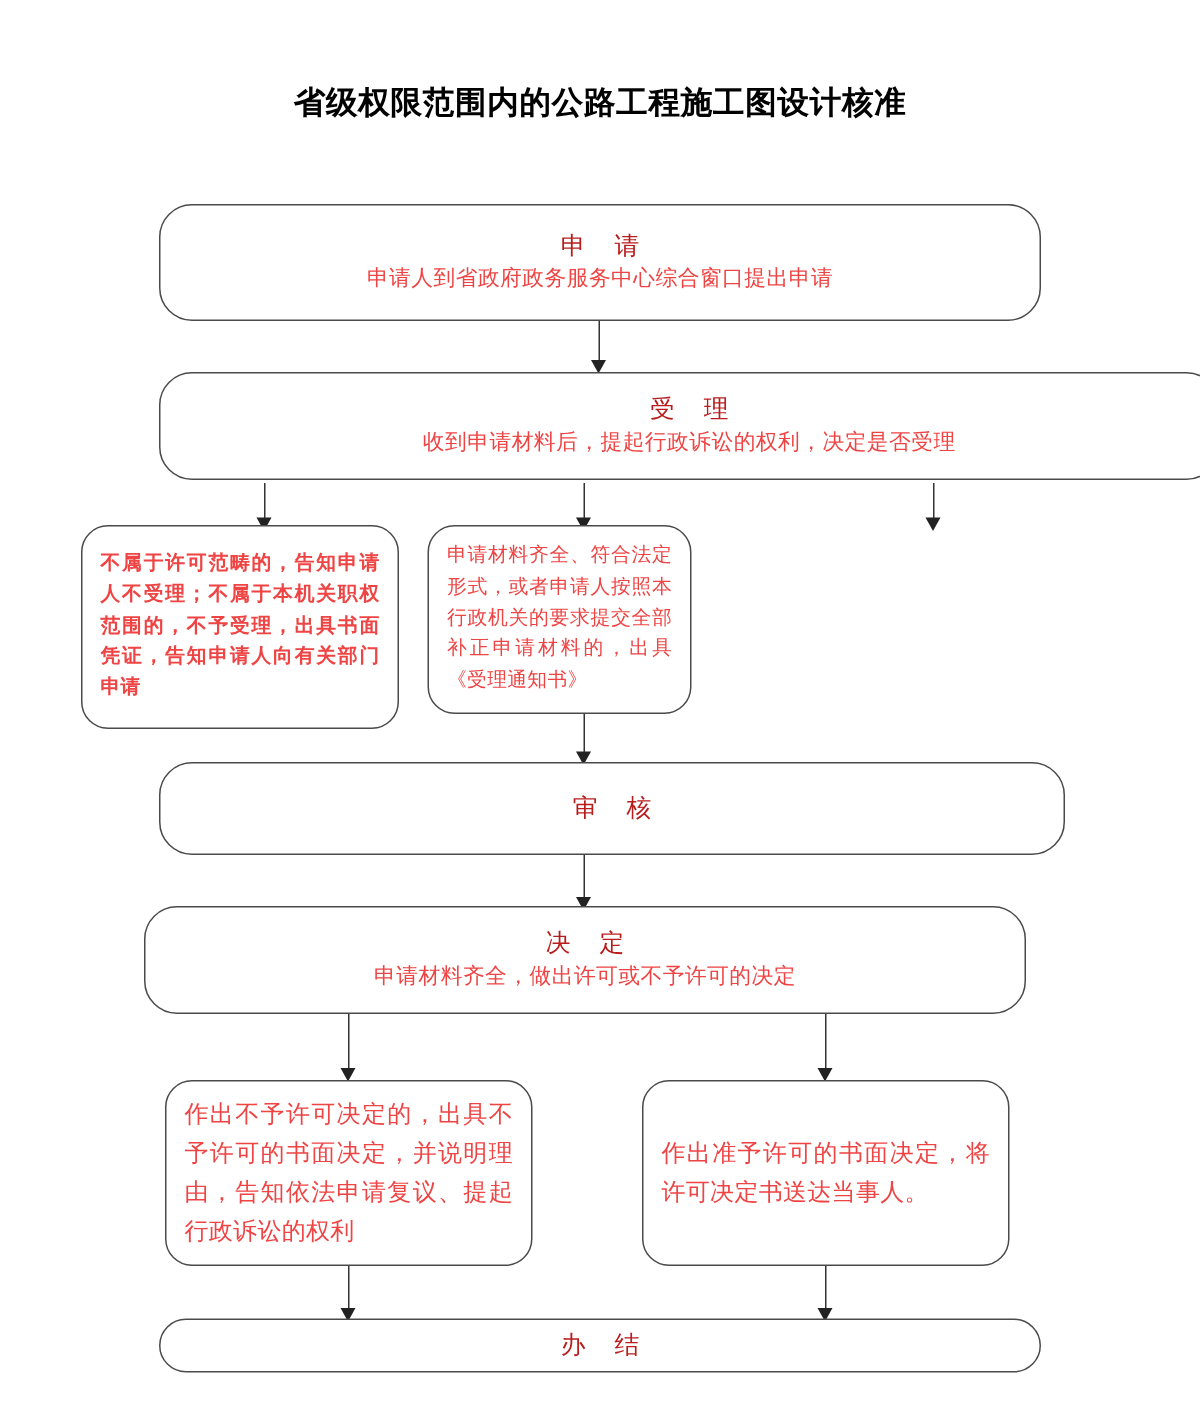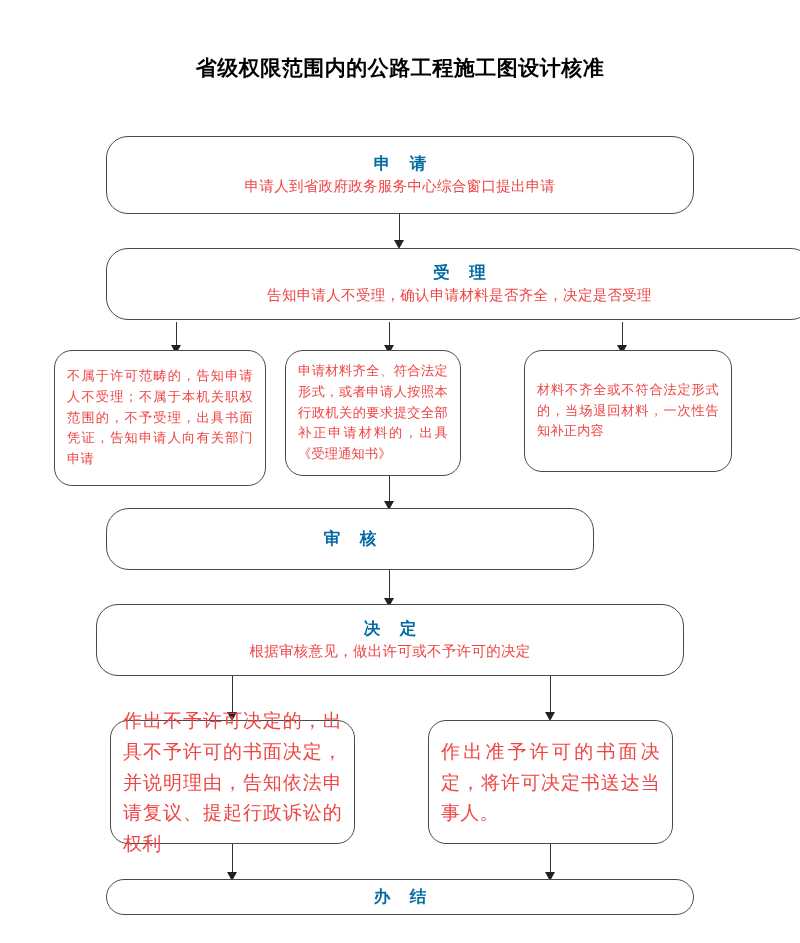--- a/index.html
+++ b/index.html
@@ -44,25 +44,25 @@
     background: #ffffff;
     display: flex;
     flex-direction: column;
     align-items: center;
     justify-content: center;
     text-align: center;
     color: #1a1a1a;
   }
   .node .heading {
     font-size: 16.5px;
-    font-weight: bold;
+    font-weight: normal;
     letter-spacing: 7px;
     text-indent: 7px;
     line-height: 1.45;
-    color: #0369a1;
+    color: #b91c1c;
   }
   .node .body {
     font-size: 14.5px;
     line-height: 1.5;
     letter-spacing: 0.3px;
     color: #ef4444;
   }
 
   
   .node.branch {
@@ -72,21 +72,21 @@
   }
   .node.branch .body {
     font-size: 13.2px;
     line-height: 1.58;
     text-align: justify;
     text-align-last: left;
     letter-spacing: 0.2px;
     width: 100%;
   }
   .node.outcome .body {
-    font-size: 19px;
+    font-size: 16px;
     line-height: 1.62;
   }
 
   
   .conn {
     position: absolute;
     width: 1.4px;
     background: #333333;
   }
   .arrowhead {
@@ -108,57 +108,54 @@
   <div class="node" style="left:106px; top:136px; width:588px; height:78px;">
     <div class="heading">申 请</div>
     <div class="body">申请人到省政府政务服务中心综合窗口提出申请</div>
   </div>
 
   <div class="conn" style="left:399px; top:214px; height:29px;"></div>
   <div class="arrowhead" style="left:394px; top:240px;"></div>
 
   <div class="node" style="left:106px; top:248px; width:707px; height:72px;">
     <div class="heading">受 理</div>
-    <div class="body">告知申请人不受理，确认申请材料是否齐全，决定是否受理</div>
+    <div class="body">收到申请材料后，提起行政诉讼的权利，决定是否受理</div>
   </div>
 
   <div class="conn" style="left:176px; top:322px; height:26px;"></div>
   <div class="arrowhead" style="left:171px; top:345px;"></div>
 
   <div class="conn" style="left:389px; top:322px; height:26px;"></div>
   <div class="arrowhead" style="left:384px; top:345px;"></div>
 
   <div class="conn" style="left:622px; top:322px; height:26px;"></div>
   <div class="arrowhead" style="left:617px; top:345px;"></div>
 
-  <div class="node branch" style="left:54px; top:350px; width:212px; height:136px;">
+  <div class="node branch" style="left:54px; top:350px; width:212px; height:136px;font-weight:bold;">
     <div class="body">不属于许可范畴的，告知申请人不受理；不属于本机关职权范围的，不予受理，出具书面凭证，告知申请人向有关部门申请</div>
   </div>
 
   <div class="node branch" style="left:285px; top:350px; width:176px; height:126px;">
     <div class="body">申请材料齐全、符合法定形式，或者申请人按照本行政机关的要求提交全部补正申请材料的，出具《受理通知书》</div>
   </div>
 
-  <div class="node branch" style="left:524px; top:350px; width:208px; height:122px;">
-    <div class="body">材料不齐全或不符合法定形式的，当场退回材料，一次性告知补正内容</div>
-  </div>
 
   <div class="conn" style="left:389px; top:476px; height:28px;"></div>
   <div class="arrowhead" style="left:384px; top:501px;"></div>
 
-  <div class="node" style="left:106px; top:508px; width:488px; height:62px;border-radius:23px;">
+  <div class="node" style="left:106px; top:508px; width:604px; height:62px;">
     <div class="heading">审 核</div>
   </div>
 
   <div class="conn" style="left:389px; top:570px; height:32px;"></div>
   <div class="arrowhead" style="left:384px; top:598px;"></div>
 
   <div class="node" style="left:96px; top:604px; width:588px; height:72px;text-align:center;">
     <div class="heading">决 定</div>
-    <div class="body">根据审核意见，做出许可或不予许可的决定</div>
+    <div class="body">申请材料齐全，做出许可或不予许可的决定</div>
   </div>
 
   <div class="conn" style="left:232px; top:676px; height:39px;"></div>
   <div class="arrowhead" style="left:227px; top:712px;"></div>
 
   <div class="conn" style="left:550px; top:676px; height:39px;"></div>
   <div class="arrowhead" style="left:545px; top:712px;"></div>
 
   <div class="node branch outcome" style="left:110px; top:720px; width:245px; height:124px;">
     <div class="body">作出不予许可决定的，出具不予许可的书面决定，并说明理由，告知依法申请复议、提起行政诉讼的权利</div>

